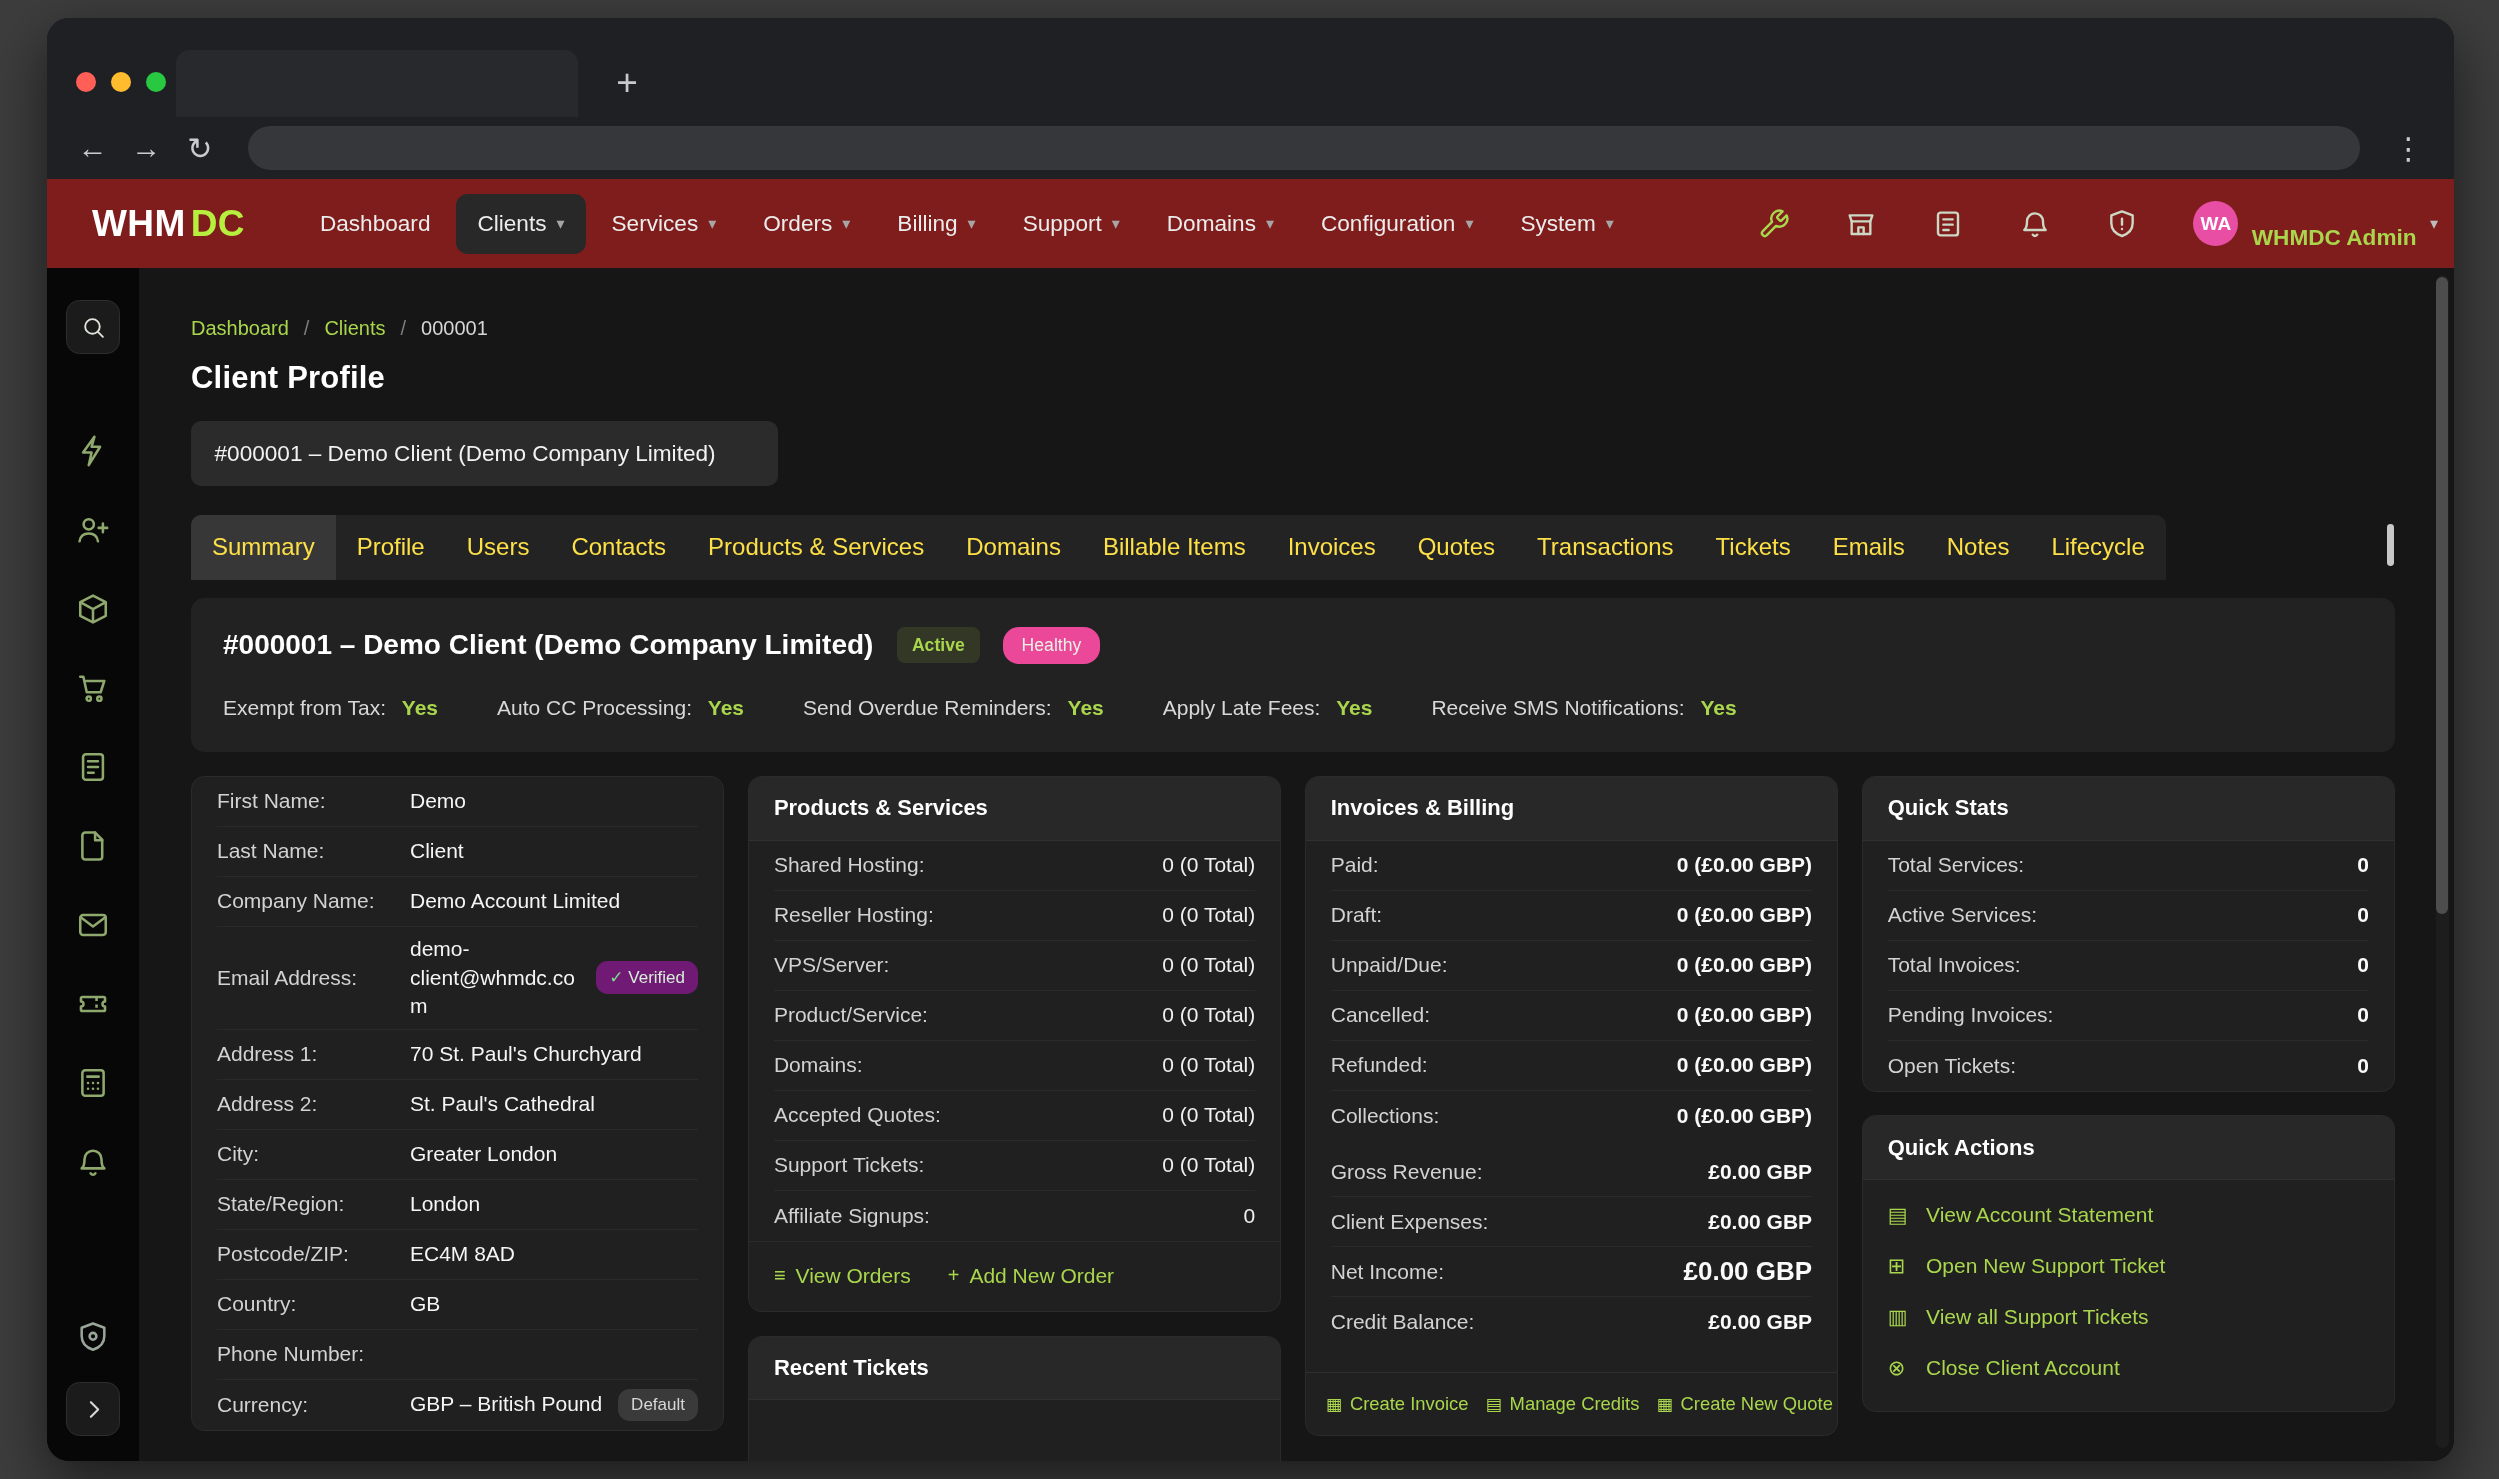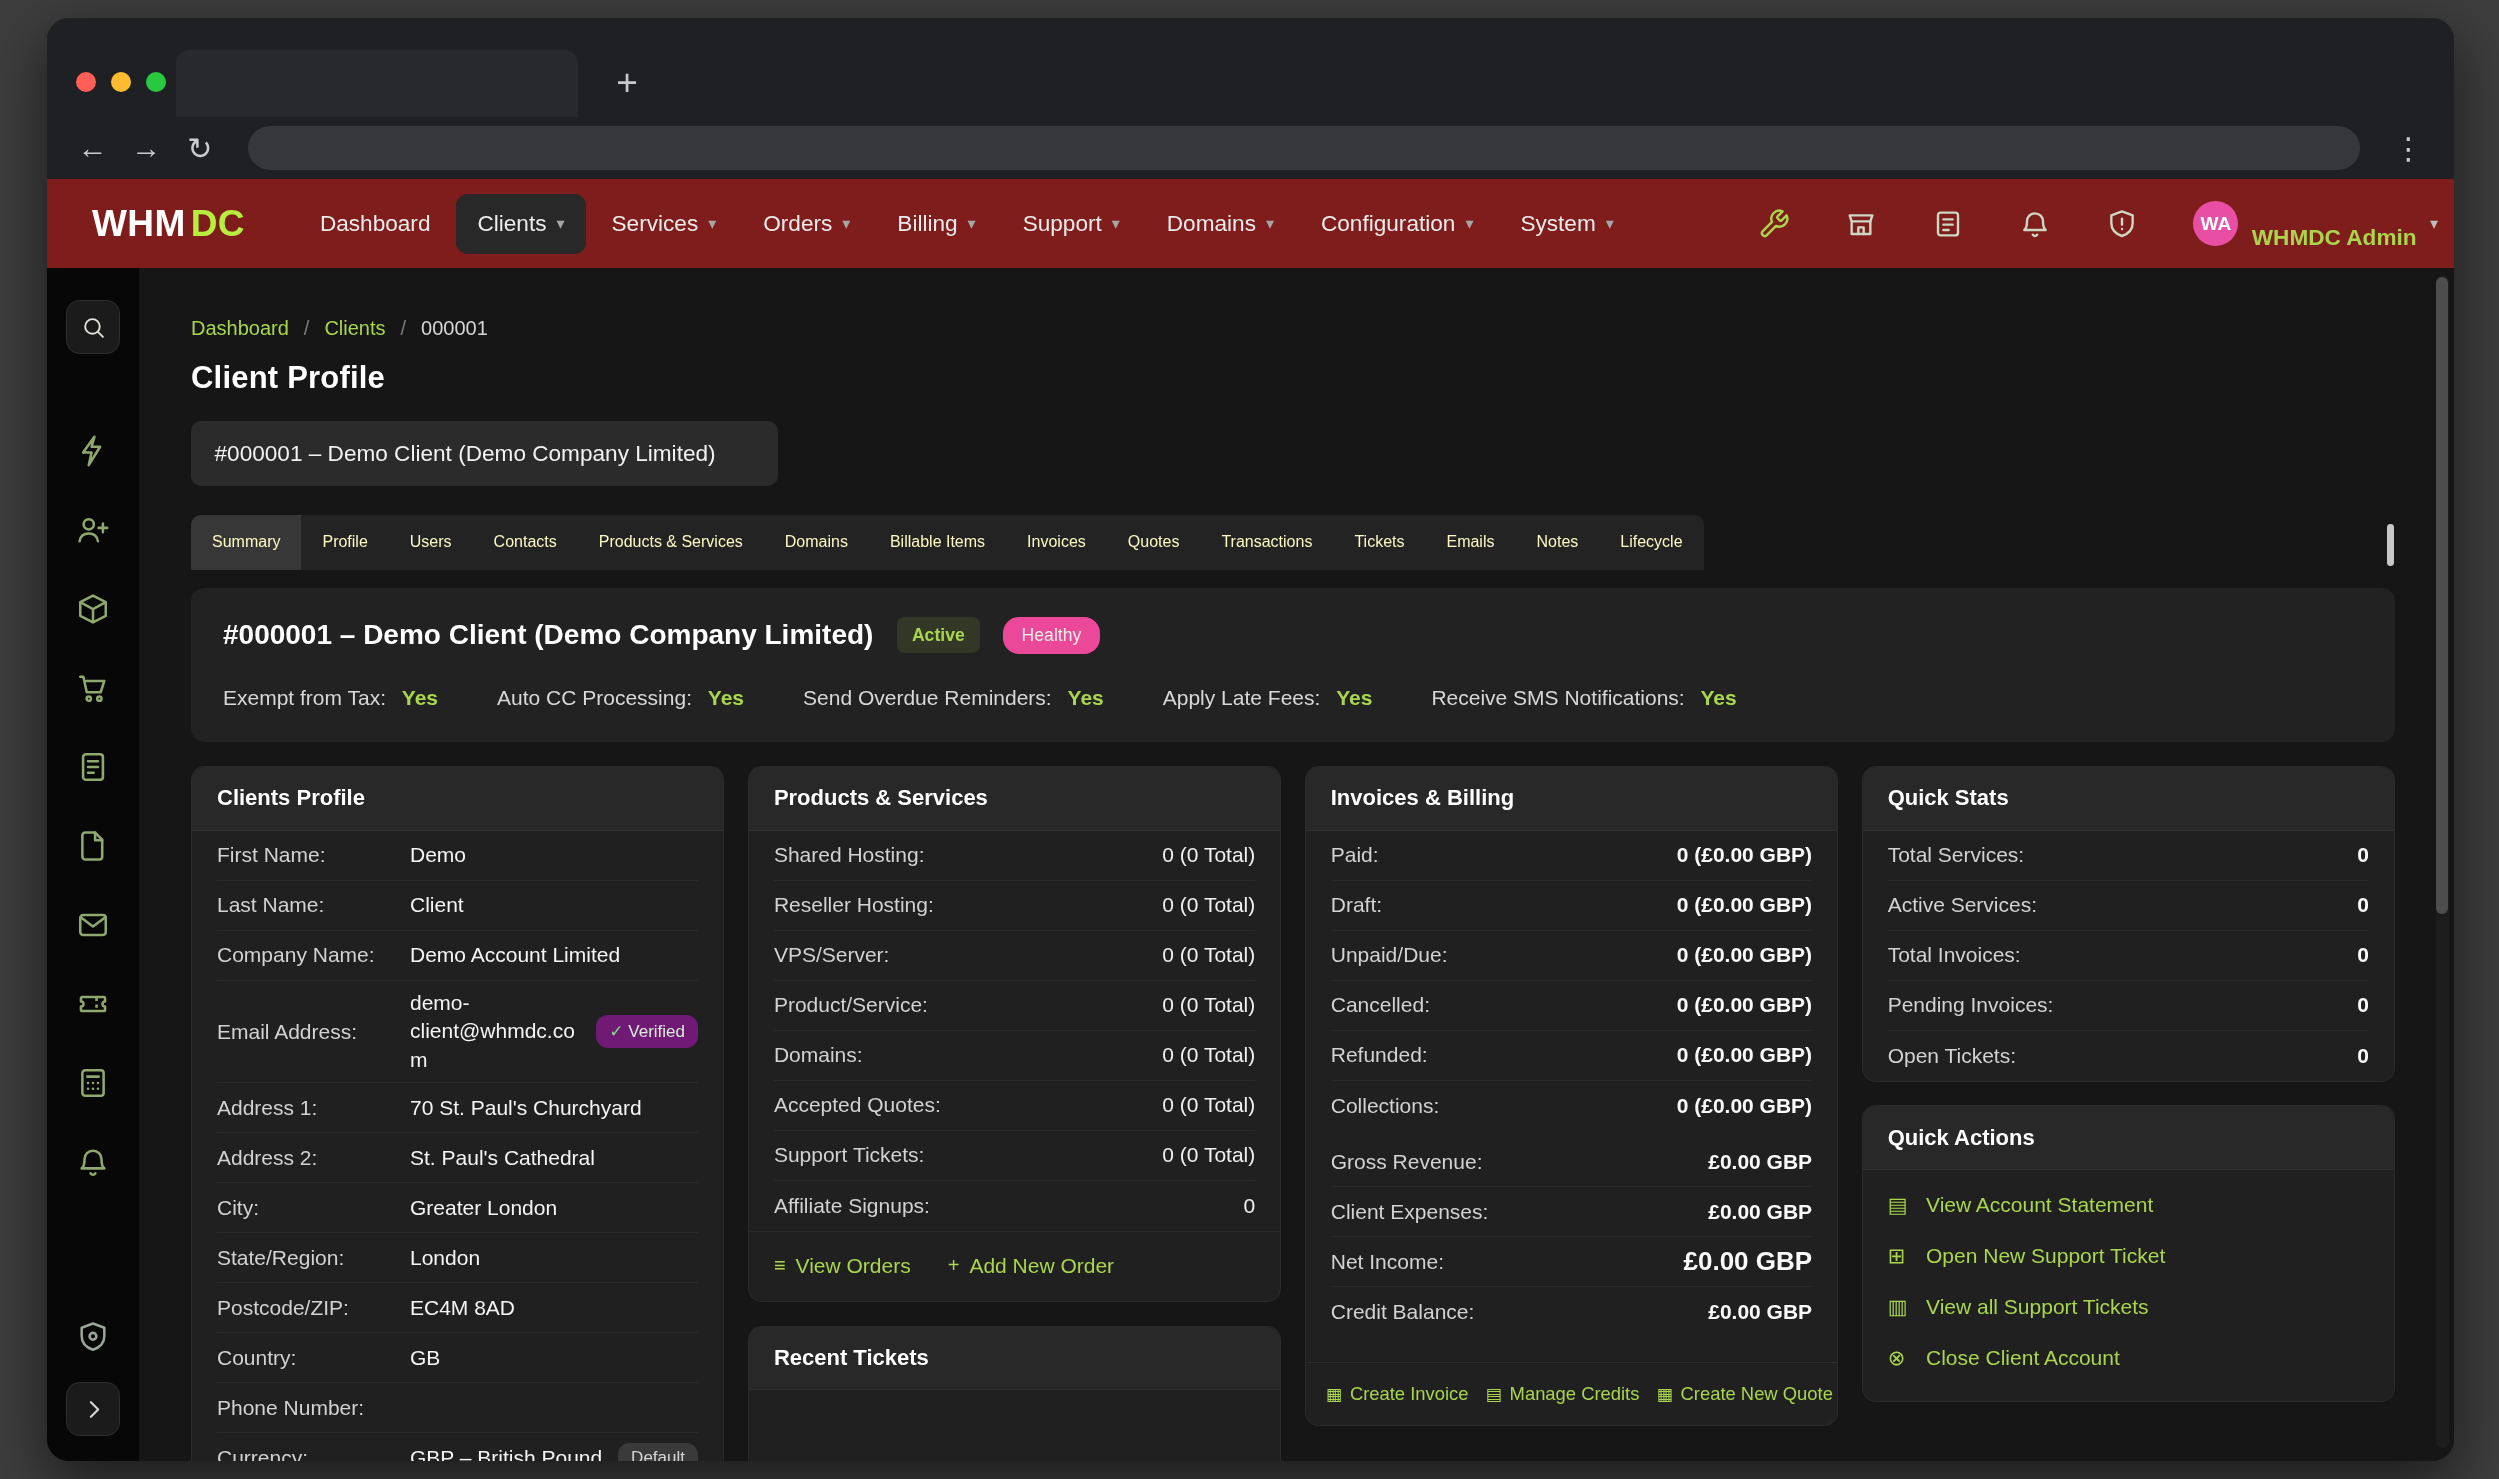--- a/index.html
+++ b/index.html
@@ -74,21 +74,21 @@
   .crumb-sep { color:#7d7d7d; margin:0 15px; }
   .crumb-current { color:#d6d6d6; }
   .page-title { margin-top:20px; font-size:31px; font-weight:700; color:#ffffff; letter-spacing:0.2px; }
   .client-selector { margin-top:25px; width:587px; height:65px; background:#2b2b2b; border-radius:10px;
     display:flex; align-items:center; padding:0 23.5px; color:#f2f2f2; font-size:22.6px;
     white-space:nowrap; overflow:hidden; }
   .client-selector span { white-space:nowrap; }
 
   .tabs { margin-top:28.5px; display:flex; width:max-content; background:#232323;
     border-radius:10px 10px 0 0; overflow:hidden; }
-  .tab-item { padding:18.4px 21px; font-size:16px; color:#fef9c3; white-space:nowrap; }
+  .tab-item { padding:18.4px 21px; font-size:24px; color:#fde047; white-space:nowrap; }
   .tab-item.active { background:#373737; }
   .tabs-indicator { position:absolute; right:60px; top:256px; width:6.7px; height:42px;
     background:#dcdcdc; border-radius:3.4px; opacity:.9; }
 
   .header-card { margin-top:18.4px; background:#222222; border-radius:13.4px; padding:28.5px 32px 32px; }
   .hc-title-row { display:flex; align-items:center; gap:23.5px; }
   .hc-title { font-size:28px; font-weight:700; color:#ffffff; }
   .badge-active { font-size:17.6px; font-weight:700; color:#a9d64c; background:rgba(169,214,76,.12);
     padding:7.5px 15px; border-radius:7.5px; }
   .badge-healthy { font-size:17.6px; color:#e9f0e4; background:#ec4899; padding:8.4px 18.4px; border-radius:16px; }
@@ -427,21 +427,20 @@
                 <span class="flag-label">Receive SMS Notifications:</span>
                 <span class="flag-value">Yes</span>
               </div>
             </div>
         </section>
 
         <div class="cards-grid">
 
           <div class="col">
             <section class="card">
-              <div class="card-h">Clients Profile</div>
               <div class="rows">
 
                   <div class="row prow">
                     <span class="row-label">First Name:</span>
                     <span class="row-value">Demo</span>
 
                   </div>
 
                   <div class="row prow">
                     <span class="row-label">Last Name:</span>

